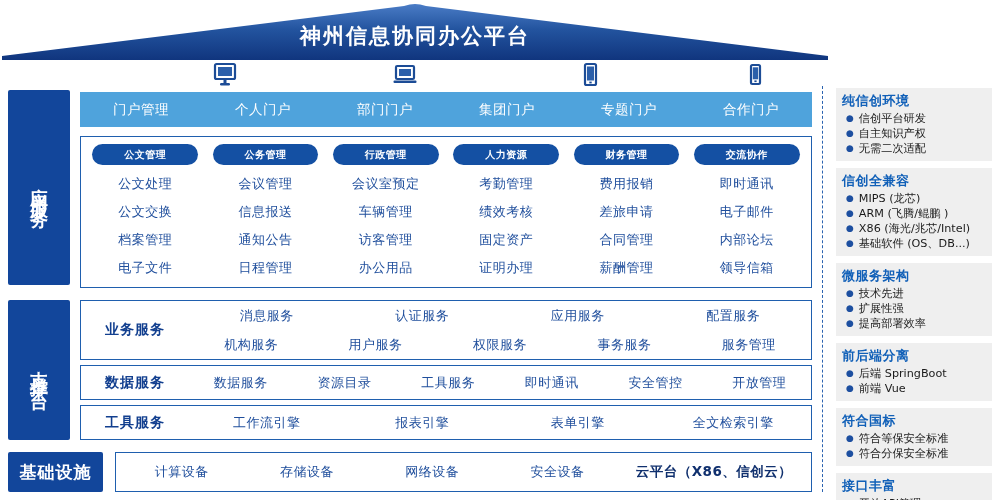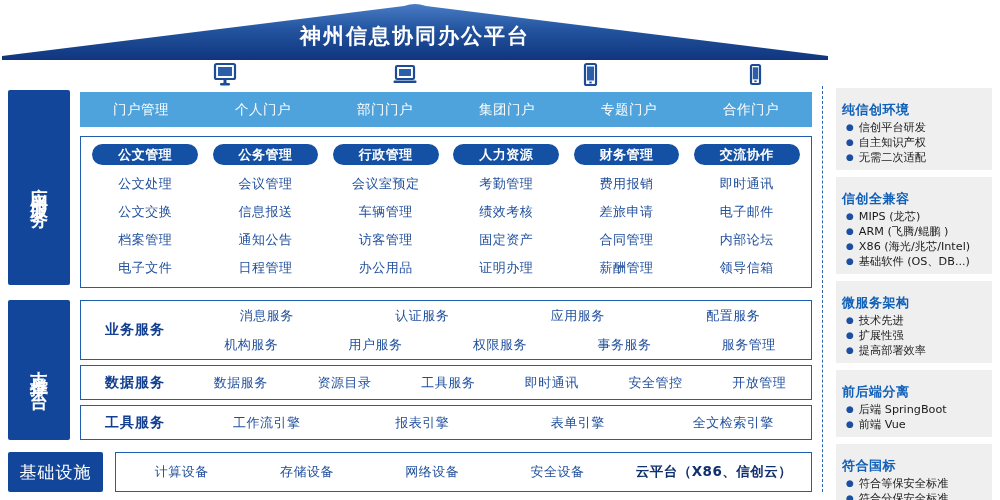--- a/index.html
+++ b/index.html
@@ -36,21 +36,21 @@
     writing-mode: vertical-rl; text-orientation: upright;
     letter-spacing: 7px; font-size: 18px; line-height: 1.1;
     font-family: "DejaVu Sans", "Liberation Sans", sans-serif;
   }
   #vlabel-app   { left: 8px;  top: 90px;  width: 62px; height: 195px; }
   #vlabel-sup   { left: 8px;  top: 300px; width: 62px; height: 140px; }
   #label-infra  {
     position: absolute; left: 8px; top: 452px; width: 95px; height: 40px;
     background: #12469B; color: #fff; display: flex;
     align-items: center; justify-content: center;
-    font-size: 17px; font-weight: normal; letter-spacing: 1px;
+    font-size: 17px; font-weight: bold; letter-spacing: 1px;
     font-family: "DejaVu Sans", "Liberation Sans", sans-serif; border-radius: 2px;
   }
 
   
   #portal-row {
     position: absolute; left: 80px; top: 92px; width: 732px; height: 35px;
     background: #4FA3DC; display: flex; align-items: center;
   }
   .portal-cell {
     flex: 1; text-align: center; color: #ffffff;
@@ -62,21 +62,21 @@
   #app-grid {
     position: absolute; left: 80px; top: 136px; width: 732px; height: 152px;
     background: #fff; border: 1px solid #1f5fae;
     display: flex; padding: 7px 4px 5px 4px;
   }
   .app-col { flex: 1; display: flex; flex-direction: column; align-items: center; }
   .app-pill {
     width: 88%; height: 21px; border-radius: 11px;
     background: #1450A3; color: #fff;
     display: flex; align-items: center; justify-content: center;
-    font-size: 13px; font-weight: bold; letter-spacing: .5px;
+    font-size: 10px; font-weight: bold; letter-spacing: .5px;
     font-family: "DejaVu Sans", "Liberation Sans", sans-serif;
     margin-bottom: 5px;
   }
   .app-item {
     flex: 1; display: flex; align-items: center; justify-content: center;
     color: #1f4e9c; font-size: 13px; letter-spacing: .5px;
     font-family: "DejaVu Sans", "Liberation Sans", sans-serif;
   }
 
   
@@ -117,21 +117,20 @@
   #side-divider {
     position: absolute; left: 822px; top: 86px; width: 0; height: 406px;
     border-left: 1.6px dashed #2b63b0;
   }
   #sidebar { position: absolute; left: 836px; top: 88px; width: 156px; }
   .side-sec { background: #efefef; margin-bottom: 7px; padding: 4px 6px 5px 6px; }
   .side-head {
     color: #1160b8; font-size: 13px; font-weight: bold; letter-spacing: .5px;
     margin-bottom: 1px;
     font-family: "DejaVu Sans", "Liberation Sans", sans-serif;
-    margin-top: 9px;
   }
   .side-li {
     display: flex; align-items: flex-start;
     color: #1a1a1a; font-size: 11.2px; line-height: 15px; padding-left: 4px;
     font-family: "DejaVu Sans", "Liberation Sans", sans-serif;
   }
   .side-bullet { color: #1d4fa0; font-size: 9px; line-height: 15px; margin-right: 5px; }
 </style>
 </head>
 <body>

